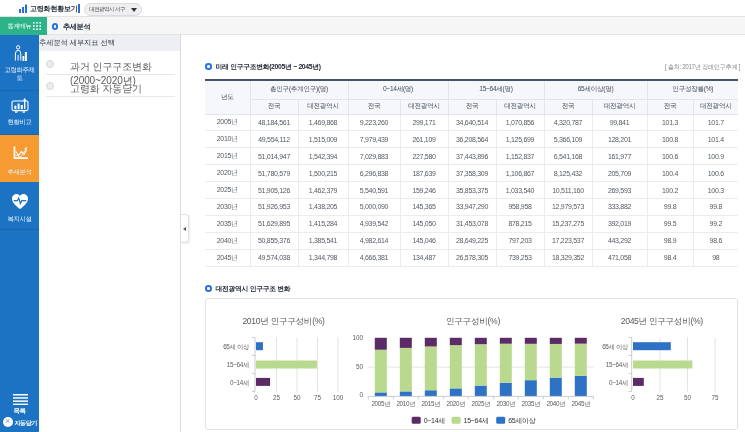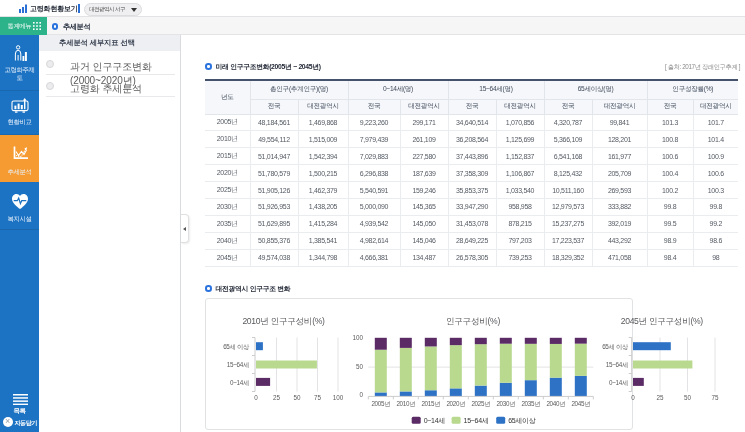--- a/index.html
+++ b/index.html
@@ -27,21 +27,21 @@
 #sb3 { background:#f59b31; border-bottom:none; }
 #sb4 { border-bottom:1px solid #1a67ae; }
 #sbbottom { position:absolute; left:0; bottom:0; width:39px; height:42px; background:#1d73c3; color:#fff; }
 #sbbottom .lbl { position:absolute; left:0; top:17px; width:39px; text-align:center; font-size:6.5px; font-weight:bold; letter-spacing:-0.5px; }
 #closer { position:absolute; left:2px; top:26.5px; width:37px; height:11px; }
 #closer .xc { position:absolute; left:1px; top:0.5px; width:10px; height:10px; background:#fff; border-radius:50%; }
 #closer .xc:before { content:"\00d7"; position:absolute; left:2px; top:-0.8px; font-size:9px; color:#9aa0a8; }
 #closer .xl { position:absolute; left:12.5px; top:2px; font-size:6.2px; font-weight:bold; color:#fff; letter-spacing:-0.6px; white-space:nowrap; }
 
 #panel { position:absolute; left:39px; top:35px; width:142px; height:397px; background:#fff; border-right:1px solid #d9dbde; }
-#panel-hd { height:16px; background:#edeff2; font-size:7.3px; font-weight:bold; color:#333d4d; line-height:16px; padding-left:20px; letter-spacing:-0.1px; }
+#panel-hd { height:16px; background:#edeff2; font-size:7.3px; font-weight:normal; color:#333d4d; line-height:16px; padding-left:0; letter-spacing:-0.1px; }
 .opt { position:relative; height:22px; margin:0 5px 0 7px; border-bottom:1px solid #e9e9eb; }
 .opt .rc { position:absolute; left:0px; top:7px; width:8px; height:8px; border-radius:50%; background:#ececee; border:1px solid #d7d7da; }
 .opt .rc.chk { background:#16a964; border:none; }
 .opt .rc.chk:after { content:""; position:absolute; left:1.8px; top:2.3px; width:3.6px; height:1.8px; border-left:1.1px solid #fff; border-bottom:1.1px solid #fff; transform:rotate(-45deg); }
 .opt .otxt { position:absolute; left:24px; top:7px; font-size:10px; color:#5a5a5a; letter-spacing:-0.1px; }
 .opt .otxt.sel { color:#2b6ed8; }
 #collapse { position:absolute; left:181px; top:214px; z-index:10; width:8px; height:29px; background:#fff; border:1px solid #e0e0e2; border-left:none; border-radius:0 4px 4px 0; box-shadow:1px 1px 2px rgba(0,0,0,0.08); }
 #collapse:after { content:""; position:absolute; left:2px; top:11.5px; width:0; height:0; border-top:2.8px solid transparent; border-bottom:2.8px solid transparent; border-right:3.6px solid #555; }
 
 #main { position:absolute; left:182px; top:35px; width:563px; height:397px; background:#fff; }
@@ -55,21 +55,21 @@
 th,td { font-weight:normal; text-align:center; letter-spacing:-0.3px; }
 thead th { background:#f5f7fa; color:#414b5c; font-size:6.6px; border:1px solid #e2e5ea; border-top:none; }
 thead tr.h1 th { height:19px; border-bottom:1px solid #e2e5ea; }
 thead tr.h2 th { height:15px; }
 tbody td { height:16.9px; font-size:7px; letter-spacing:-0.3px; color:#555b64; border:1px solid #eaedf0; border-top:none; }
 tbody td.yr { color:#555b64; }
 table { border-top:2px solid #44536b; }
 thead th:first-child, tbody td:first-child { border-left:none; }
 thead th:last-child, tbody td:last-child { border-right:none; }
 
-#chartbox { position:absolute; left:23px; top:263px; width:428px; height:132px; border:1px solid #e1e2e4; border-radius:3px; background:#fff;text-decoration:underline; }
+#chartbox { position:absolute; left:23px; top:263px; width:533px; height:132px; border:1px solid #e1e2e4; border-radius:3px; background:#fff;text-decoration:underline; }
 </style>
 </head>
 <body>
 <div id="app">
 
   <div id="topbar">
     <svg id="logo-ic" width="9" height="9" viewBox="0 0 9 9">
         <rect x="0" y="5" width="2" height="4" fill="#2a6fd6"></rect>
         <rect x="3" y="3" width="2" height="6" fill="#2a6fd6"></rect>
         <rect x="6" y="0.5" width="2" height="8.5" fill="#2a6fd6"></rect>
@@ -165,21 +165,21 @@
 
   <div id="panel">
     <div id="panel-hd">추세분석 세부지표 선택</div>
     <div style="height:2px;"></div>
     <div class="opt">
         <span class="rc"></span>
         <span class="otxt">과거 인구구조변화(2000~2020년)</span>
       </div>
     <div class="opt">
         <span class="rc"></span>
-        <span class="otxt">고령화 추세분석</span>
+        <span class="otxt">고령화 자동닫기</span>
       </div>
   </div>
   <div id="collapse"></div>
 
   <div id="main">
     <div class="sect-title" style="top:27px;"><span class="bdot2"></span>미래 인구구조변화(2005년 ~ 2045년)</div>
     <div id="src">[ 출처: 2017년 장래인구추계 ]</div>
     <div id="tblwrap">
       <table>
         <colgroup>

